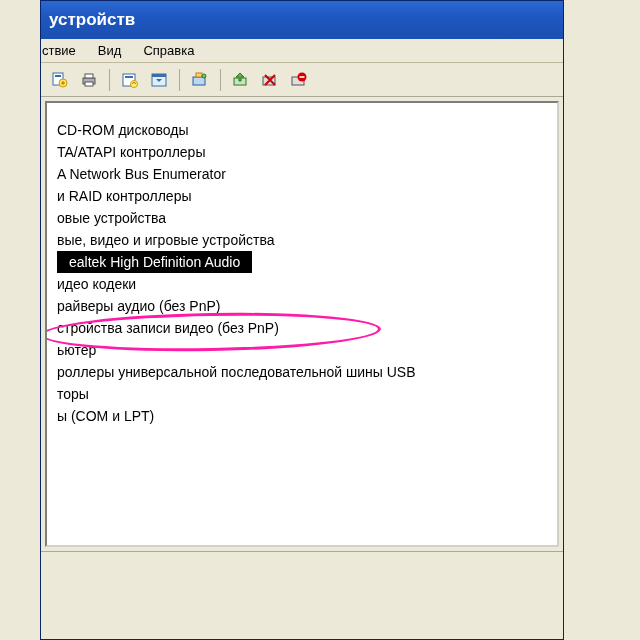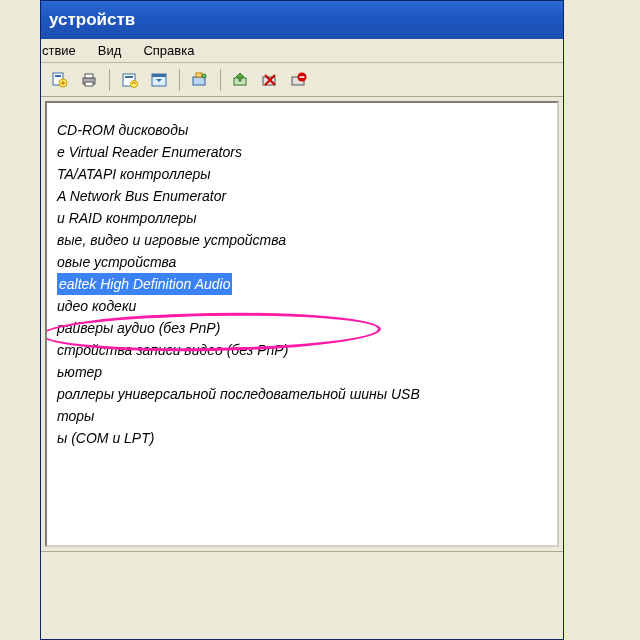--- a/index.html
+++ b/index.html
@@ -22,23 +22,23 @@
   .tbtn {
     width:26px; height:26px; display:flex; align-items:center; justify-content:center;
     border:1px solid transparent; border-radius:2px; cursor:default;
   }
   .tsep { width:1px; height:22px; background:#aca899; margin:0 4px; }
   .content {
     flex:1; background:#fff; border:2px inset #d4d0c8; margin:4px;
     position:relative; overflow:hidden; padding:16px 0 0 0;
   }
   .tree { list-style:none; padding-left:6px; font-size:14px; color:#000; }
-  .tree > li { line-height:22px; white-space:nowrap; padding-left:4px;font-style:italic; }
+  .tree > li { line-height:22px; white-space:nowrap; padding-left:4px; }
   .selected {
-    background:#3b82f6; color:#fff; display:inline-block; padding:0 2px;
+    background:#000000; color:#fff; display:inline-block; padding:0 12px;
   }
   .annot {
     position:absolute; border:3px solid #ff1aa8; border-radius:50%;
     width:340px; height:38px; left:-6px; top:210px; pointer-events:none;
     transform:rotate(-1deg);
   }
   .footer {
     height:88px; background:#ece9d8; border-top:1px solid #aca899;
   }
   svg { display:block; }
@@ -116,26 +116,25 @@
         <rect x="2" y="6" width="12" height="8" fill="#e0dede" stroke="#555"></rect>
         <circle cx="12" cy="6" r="4.5" fill="#d40000"></circle>
         <path d="M9.5 6h5" stroke="#fff" stroke-width="1.6"></path>
       </svg>
     </div>
   </div>
 
   <div class="content">
     <ul class="tree" id="tree">
         <li> CD-ROM дисководы</li>
-        <li>e Virtual Reader Enumerators</li>
         <li>TA/ATAPI контроллеры</li>
         <li>A Network Bus Enumerator</li>
         <li>и RAID контроллеры</li>
+        <li>овые устройства</li>
         <li>вые, видео и игровые устройства</li>
-        <li>овые устройства</li>
         <li><span class="selected">ealtek High Definition Audio</span></li>
         <li>идео кодеки</li>
         <li>райверы аудио (без PnP)</li>
         <li>стройства записи видео (без PnP)</li>
         <li>ьютер</li>
         <li>роллеры универсальной последовательной шины USB</li>
         <li>торы</li>
         <li>ы (COM и LPT)</li>
       </ul>
     <div class="annot"></div>

